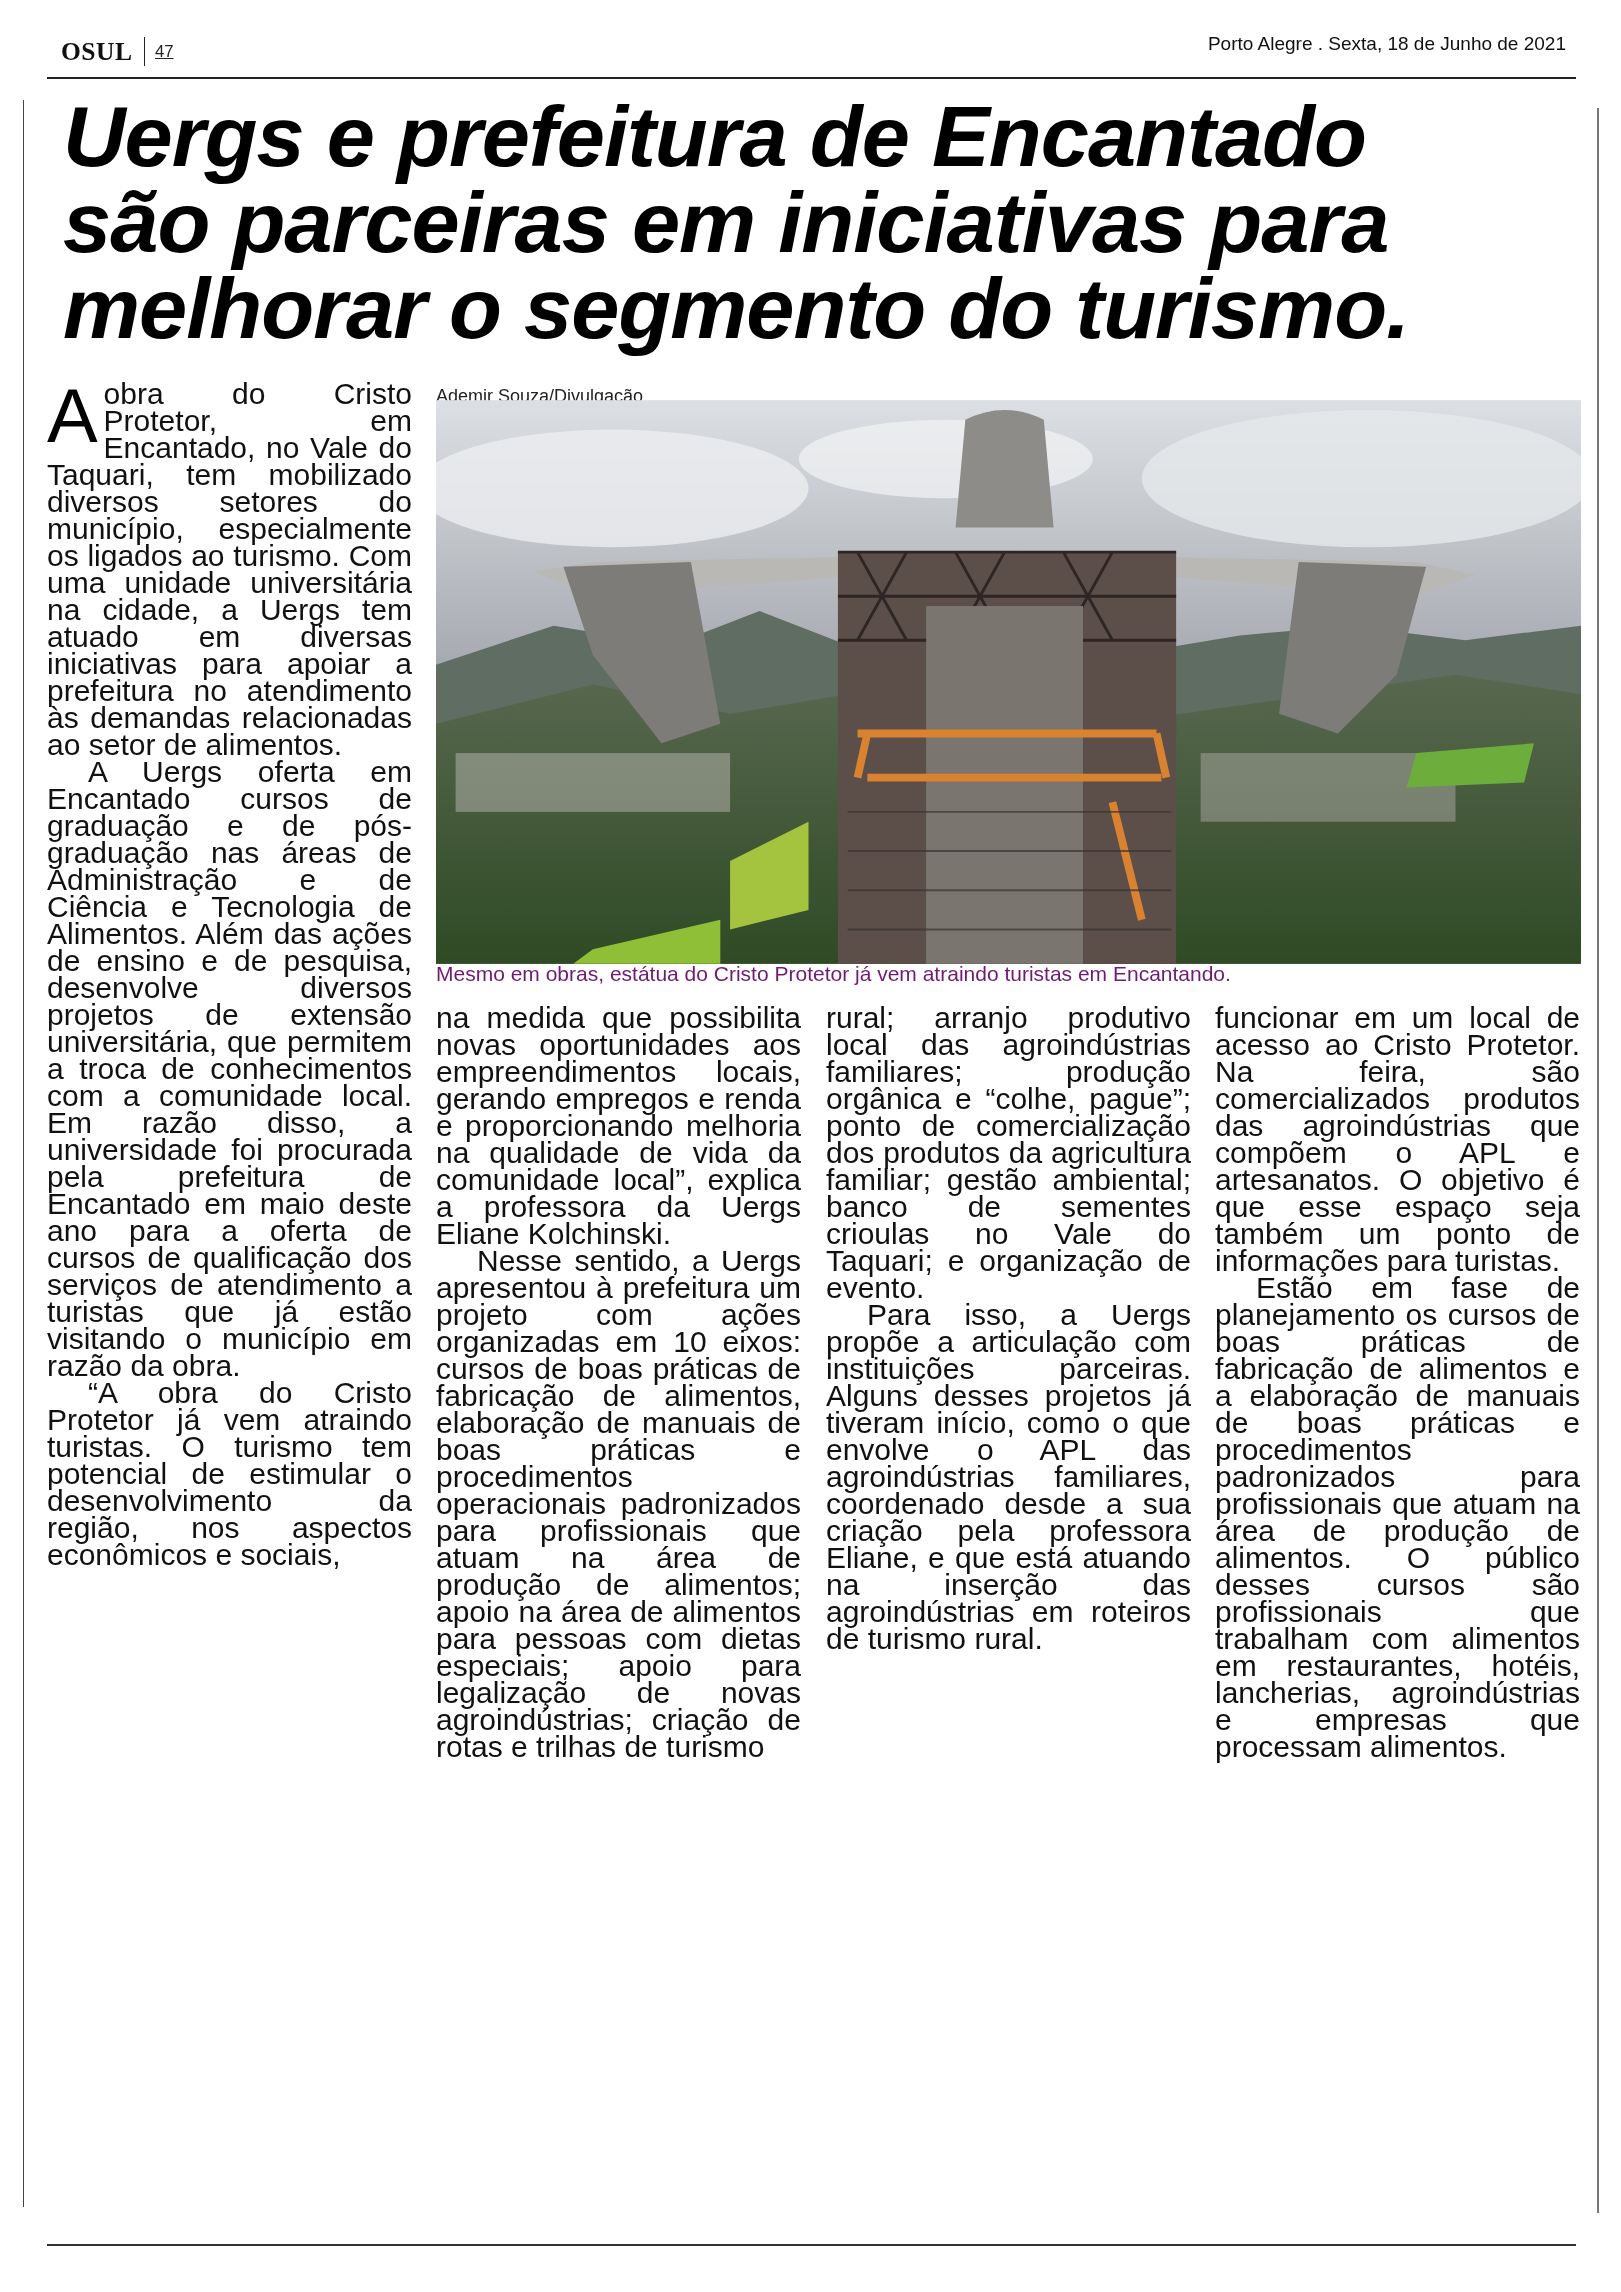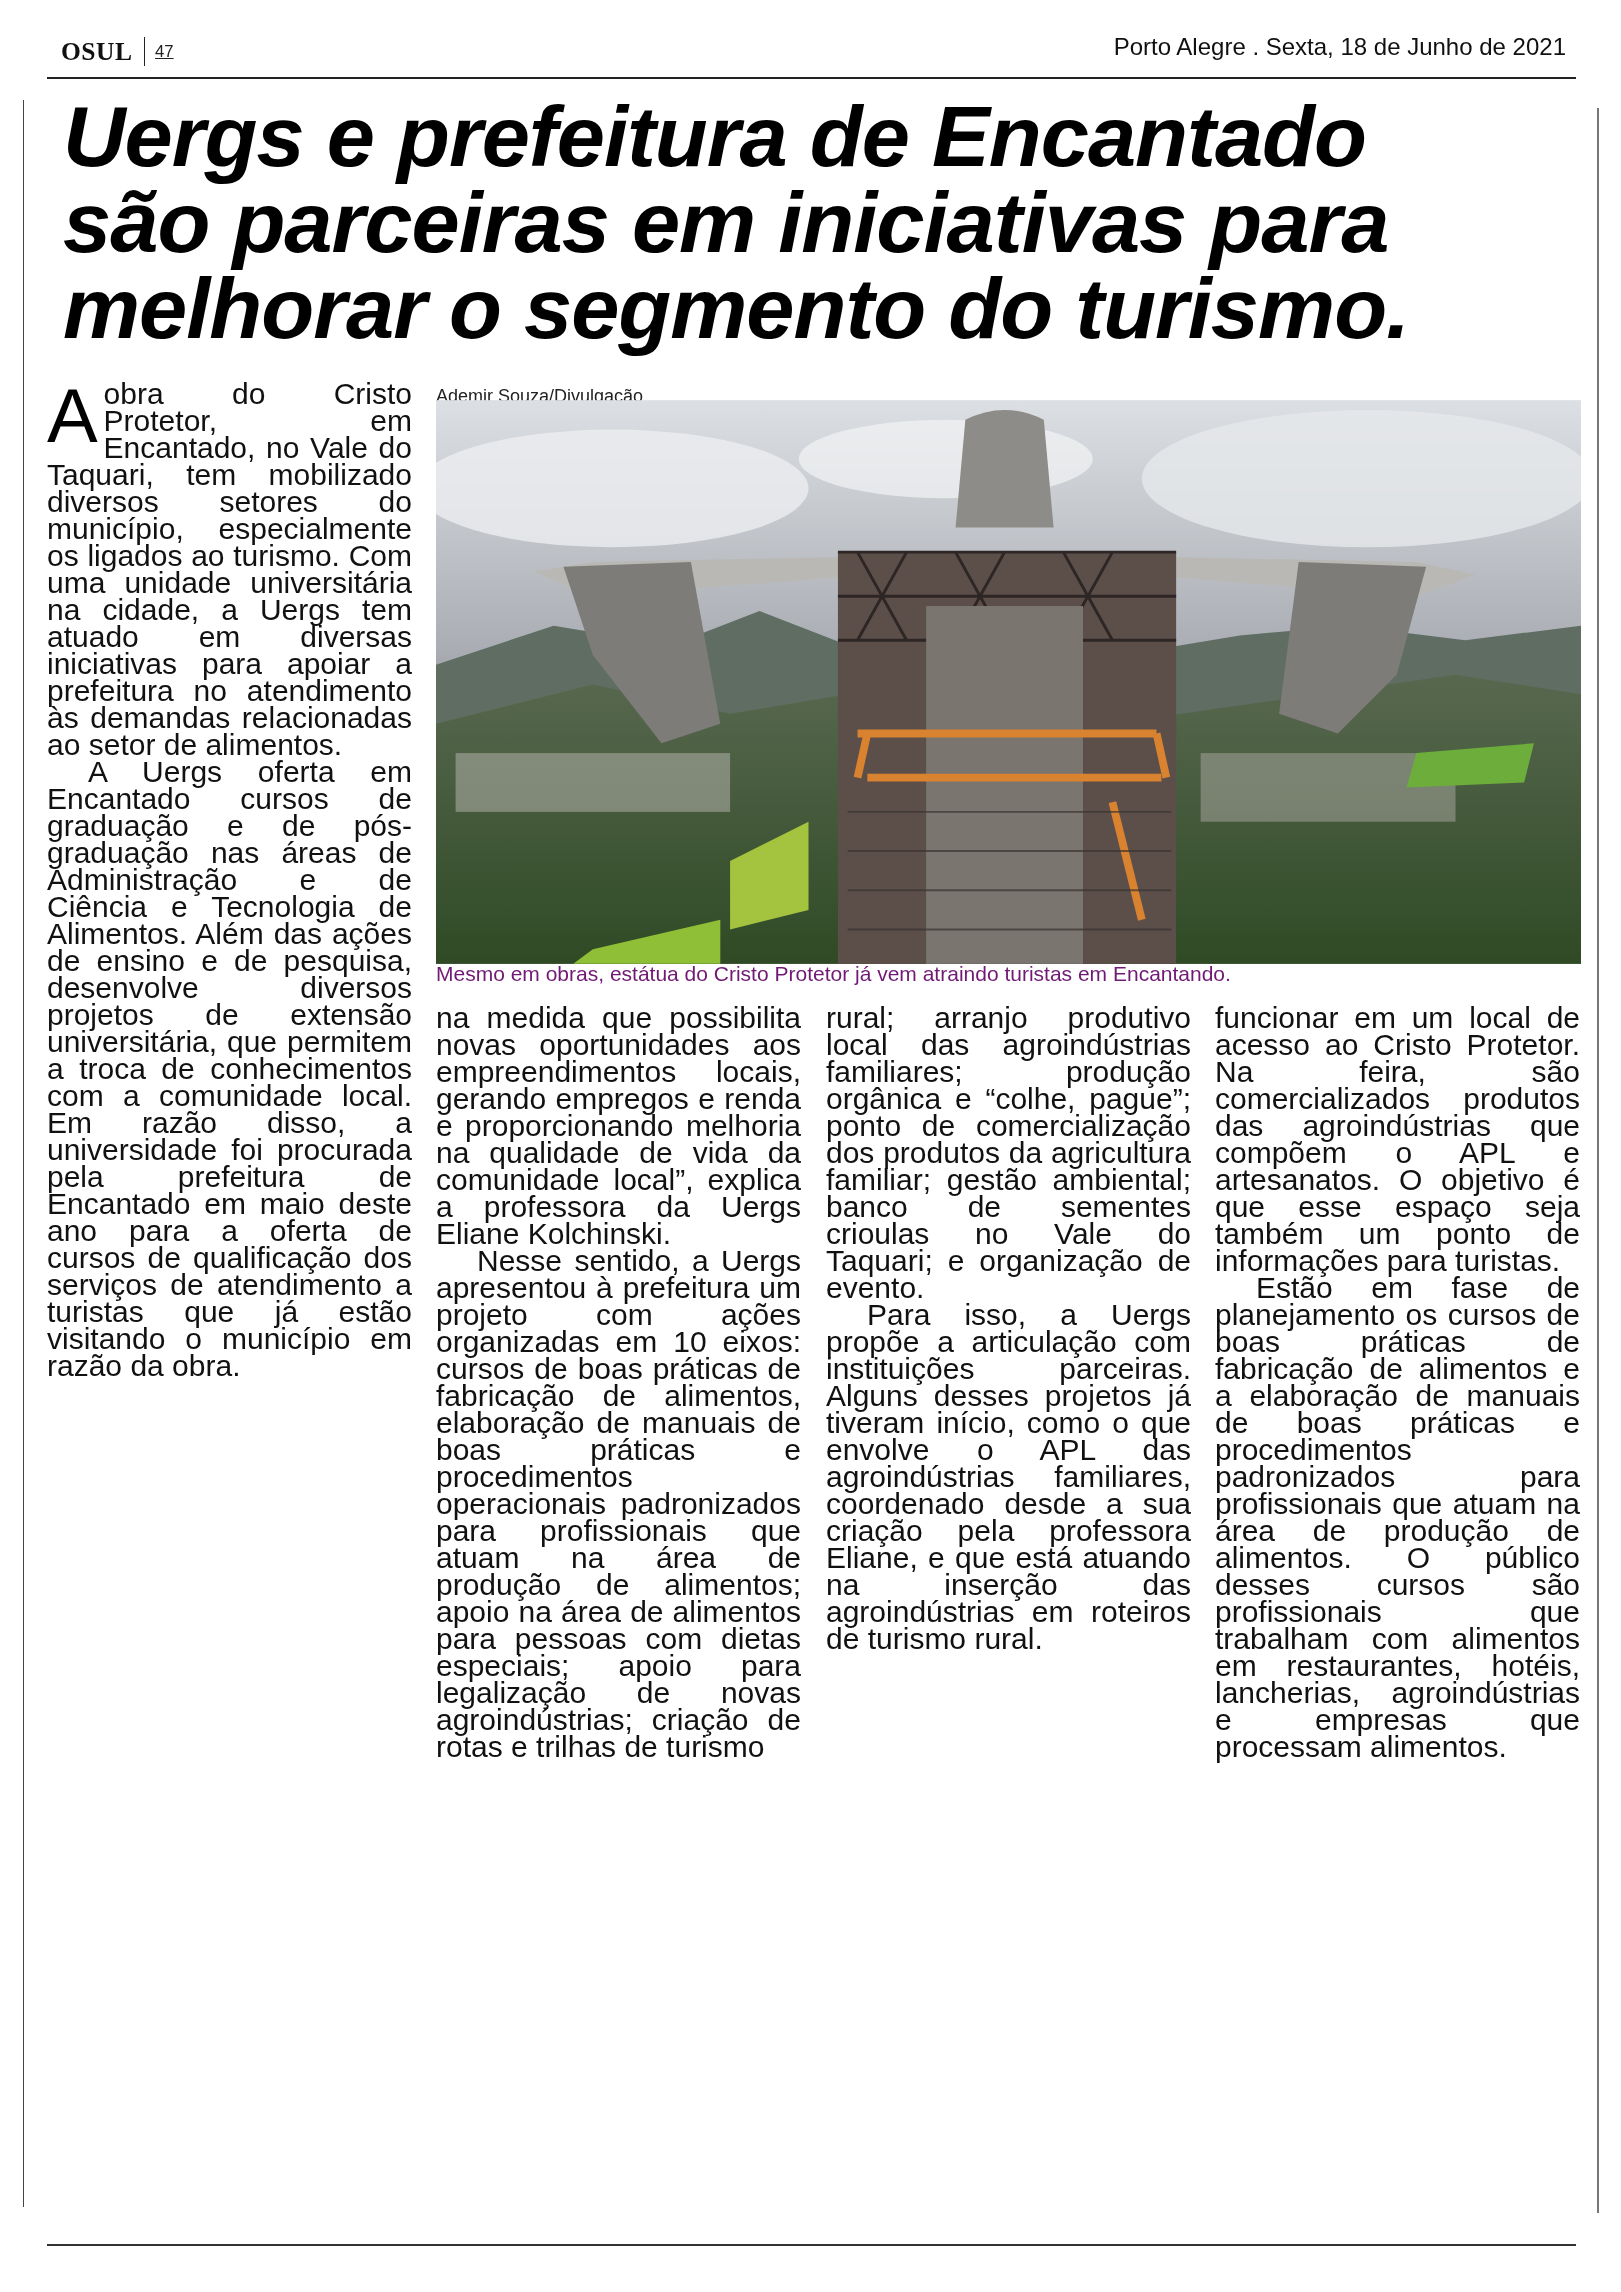--- a/index.html
+++ b/index.html
@@ -3,21 +3,21 @@
 <meta charset="utf-8">
 <style>
   html, body { margin: 0; padding: 0; background: #ffffff; }
   body { width: 1621px; height: 2293px; position: relative; overflow: hidden;
          font-family: "Liberation Sans", "DejaVu Sans", sans-serif; color: #111; }
 
   .masthead { position: absolute; left: 61px; top: 35px; height: 33px; display: flex; align-items: center; }
   .masthead .brand { font-weight: bold; font-size: 25.5px; letter-spacing: 0.5px; color: #111; font-family: Liberation Serif, serif; }
   .masthead .sep { width: 1px; height: 29px; background: #222; margin: 0 9.8px 0 11.8px; }
   .masthead .page { font-size: 16.7px; color: #222; text-decoration: underline; }
-  .dateline { position: absolute; right: 55px; top: 33px; font-size: 24px; color: #111; }
+  .dateline { position: absolute; right: 55px; top: 33px; font-size: 19px; color: #111; }
   .top-rule { position: absolute; left: 47px; width: 1529px; top: 77px; height: 2px; background: #222; }
 
   .frame-left { position: absolute; left: 22.5px; top: 100px; width: 1px; height: 2107px; background: #444; }
   .frame-right { position: absolute; left: 1597px; top: 108px; width: 2px; height: 2105px; background: #777; }
 
   .headline { position: absolute; left: 63px; top: 94px; width: 1529px; margin: 0;
               font-family: "Liberation Sans", sans-serif; font-weight: bold; font-style: italic;
               font-size: 85px; line-height: 86px; letter-spacing: -1px; color: #000;
               transform: scaleX(1.02); transform-origin: left top; }
   .headline span { display: block; white-space: nowrap; }
@@ -56,20 +56,21 @@
 
 <h1 class="headline">
   <span>Uergs e prefeitura de Encantado</span>
   <span>são parceiras em iniciativas para</span>
   <span>melhorar o segmento do turismo.</span>
 </h1>
 
 <div class="col col1">
   <p><span class="dropcap">A</span><span>obra do Cristo Protetor, em Encantado, no Vale do Taquari, tem mobilizado diversos setores do município, especialmente os ligados ao turismo.  Com uma unidade universitária na cidade, a Uergs tem atuado em diversas iniciativas para apoiar a prefeitura no atendimento às demandas relacionadas ao setor de alimentos.</span></p>
   <p>A Uergs oferta em Encantado cursos de graduação e de pós-graduação nas áreas de Administração e de Ciência e Tecnologia de Alimentos.  Além das ações de ensino e de pesquisa, desenvolve diversos projetos de extensão universitária, que permitem a troca de conhecimentos com a comunidade local.  Em razão disso, a universidade foi procurada pela prefeitura de Encantado em maio deste ano para a oferta de cursos de qualificação dos serviços de atendimento a turistas que já estão visitando o município em razão da obra.</p>
+  <p>“A obra do Cristo Protetor já vem atraindo turistas.  O turismo tem potencial de estimular o desenvolvimento da região, nos aspectos econômicos e sociais,</p>
 </div>
 
 <div class="credit">Ademir Souza/Divulgação</div>
 <div class="photo">
   <svg width="1145" height="564" viewBox="0 0 1168 575" xmlns="http://www.w3.org/2000/svg">
     <defs>
       <linearGradient id="sky" x1="0" y1="0" x2="0" y2="1">
         <stop offset="0" stop-color="#dcdfe3"></stop>
         <stop offset="0.45" stop-color="#a9adb3"></stop>
         <stop offset="0.6" stop-color="#7e858c"></stop>

